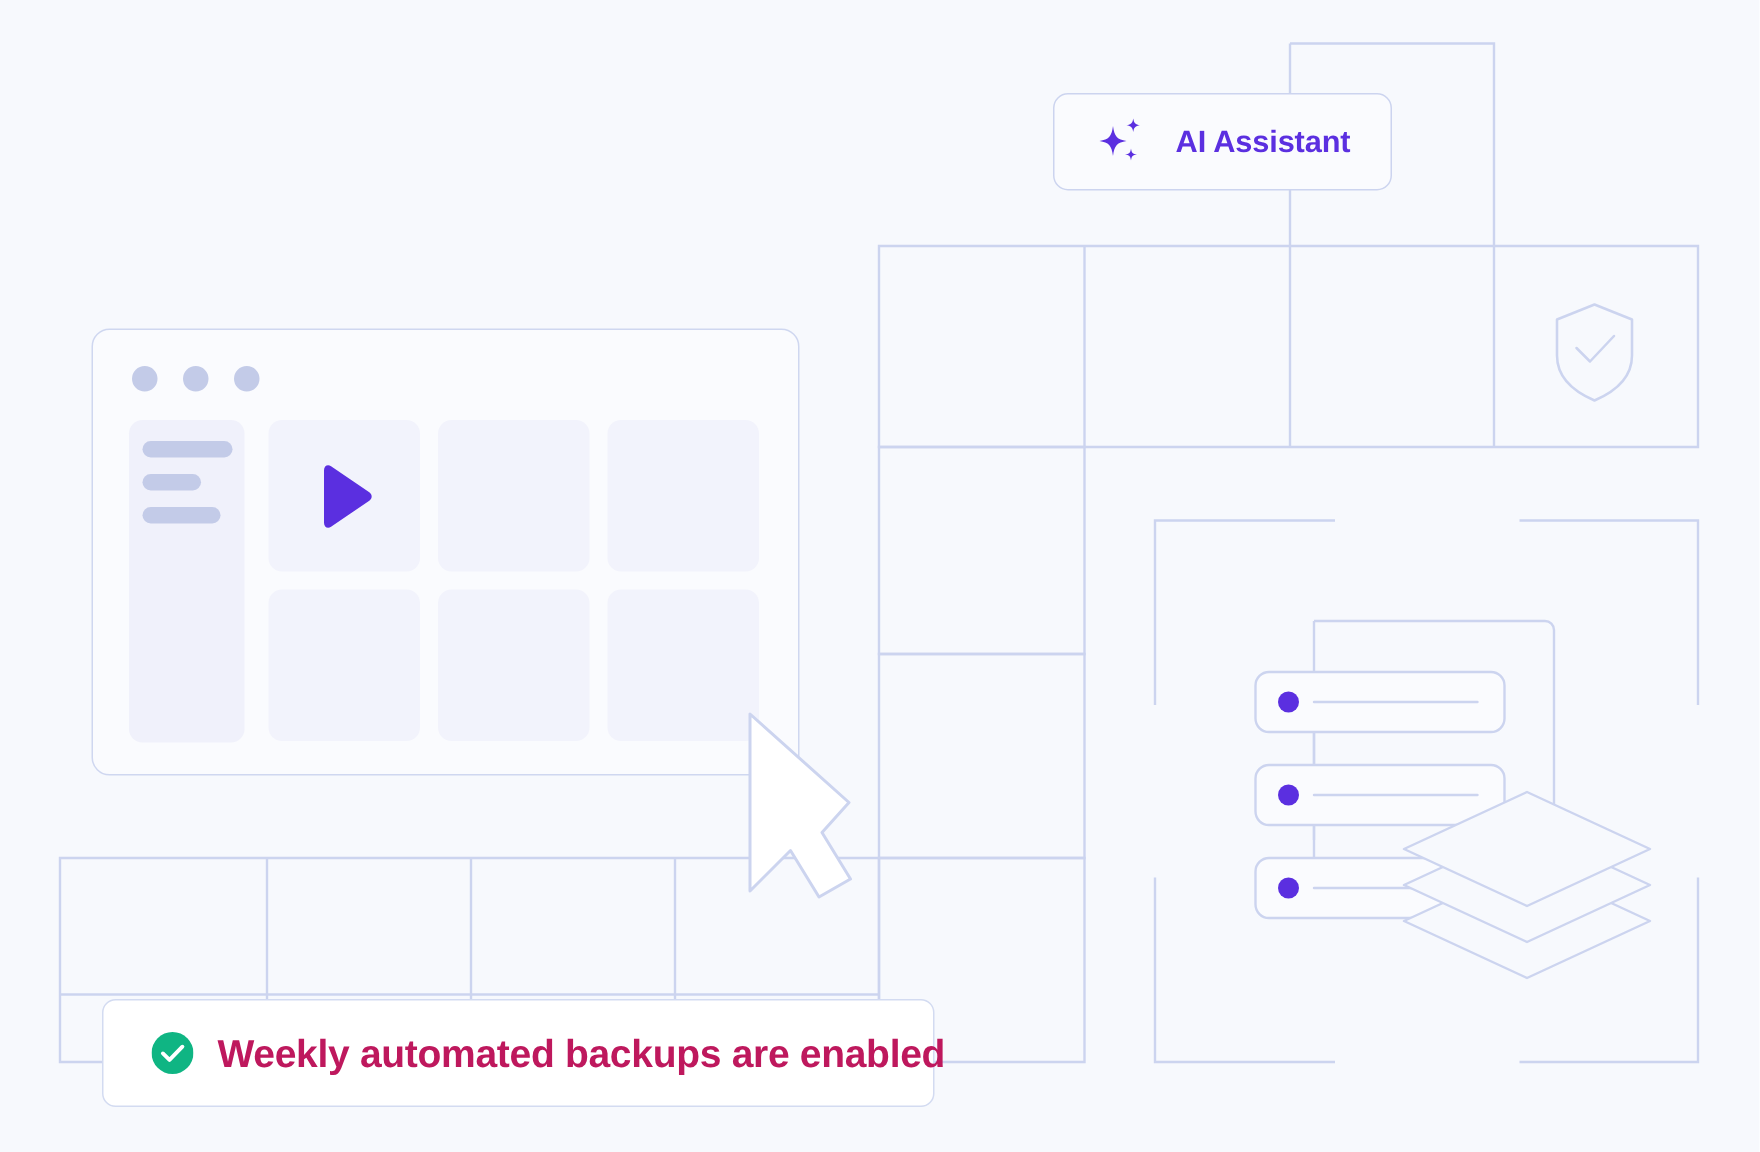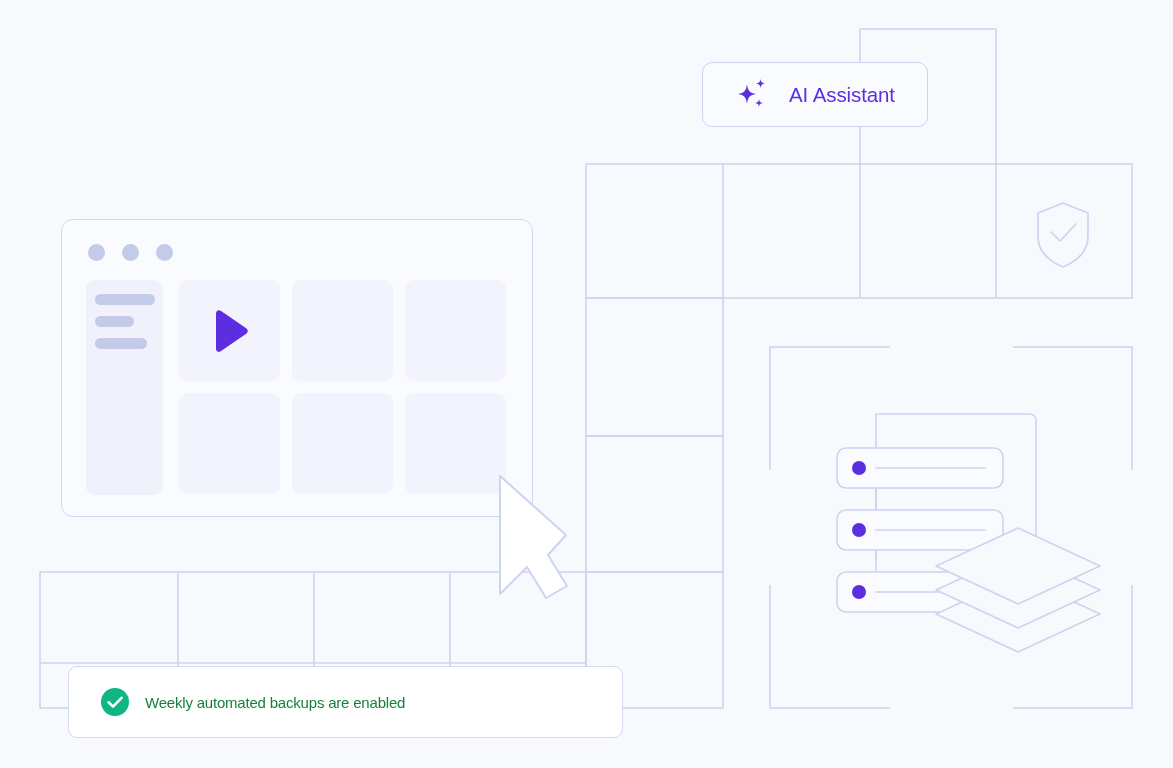--- a/index.html
+++ b/index.html
@@ -44,21 +44,21 @@
     gap: 18px;
   }
   .ai-pill .sparkle-wrap {
     width: 36px;
     height: 34px;
     display: block;
     flex: none;
   }
   .ai-pill .ai-label {
     font-size: 20.5px;
-    font-weight: normal;
+    font-weight: bold;
     color: #5b2fe0;
     letter-spacing: -0.1px;
     white-space: nowrap;
   }
 
   
   .toast {
     position: absolute;
     left: 68px;
     top: 666px;
@@ -73,23 +73,23 @@
     gap: 16px;
     padding-left: 32px;
   }
   .toast .check-wrap {
     width: 28px;
     height: 28px;
     flex: none;
     display: block;
   }
   .toast .toast-label {
-    font-size: 15px;
-    font-weight: normal;
-    color: #15803d;
+    font-size: 26px;
+    font-weight: bold;
+    color: #be185d;
     letter-spacing: -0.2px;
     white-space: nowrap;
   }
 
   
   .browser {
     position: absolute;
     left: 61px;
     top: 219px;
     width: 472px;

